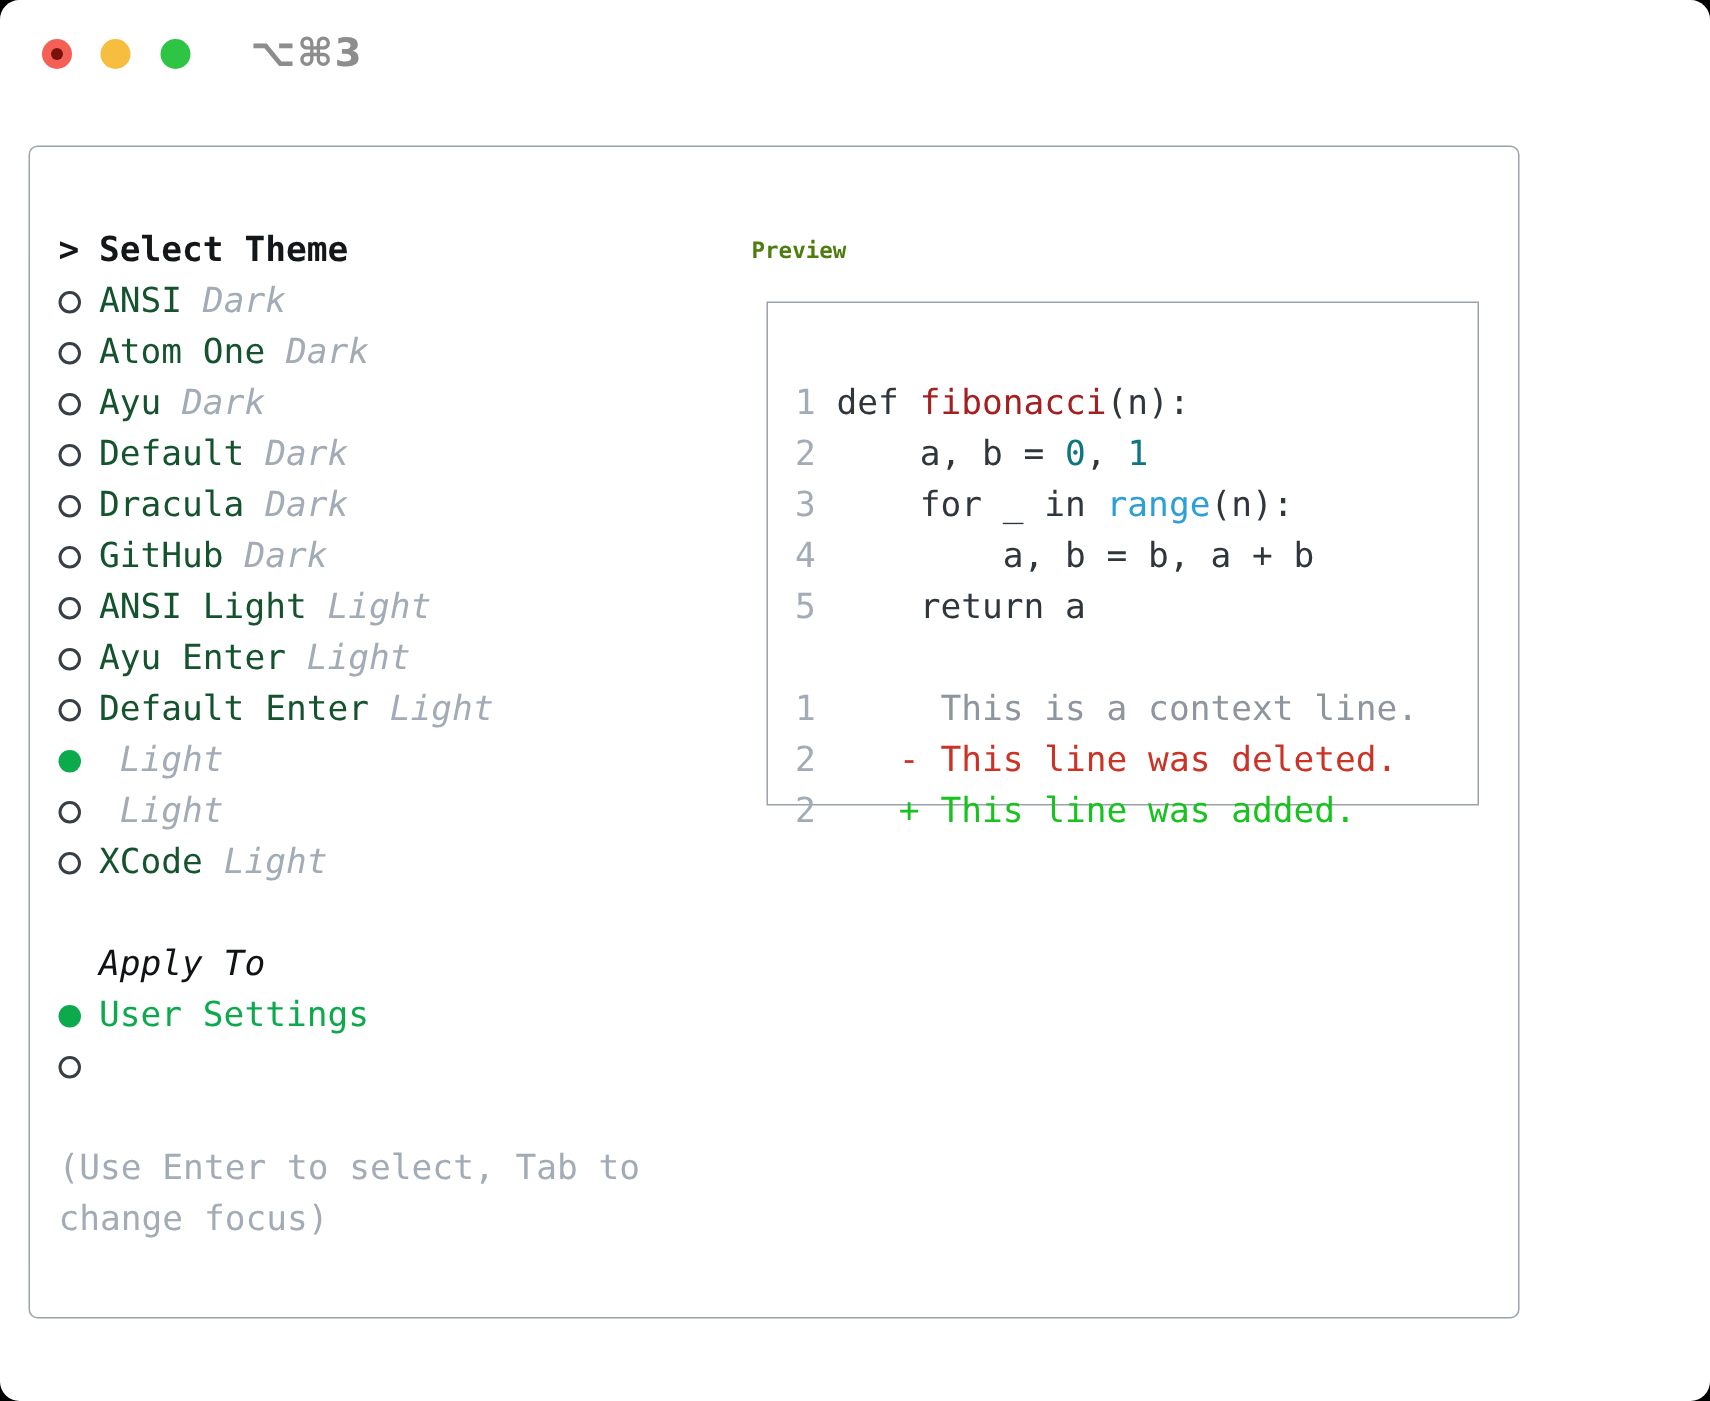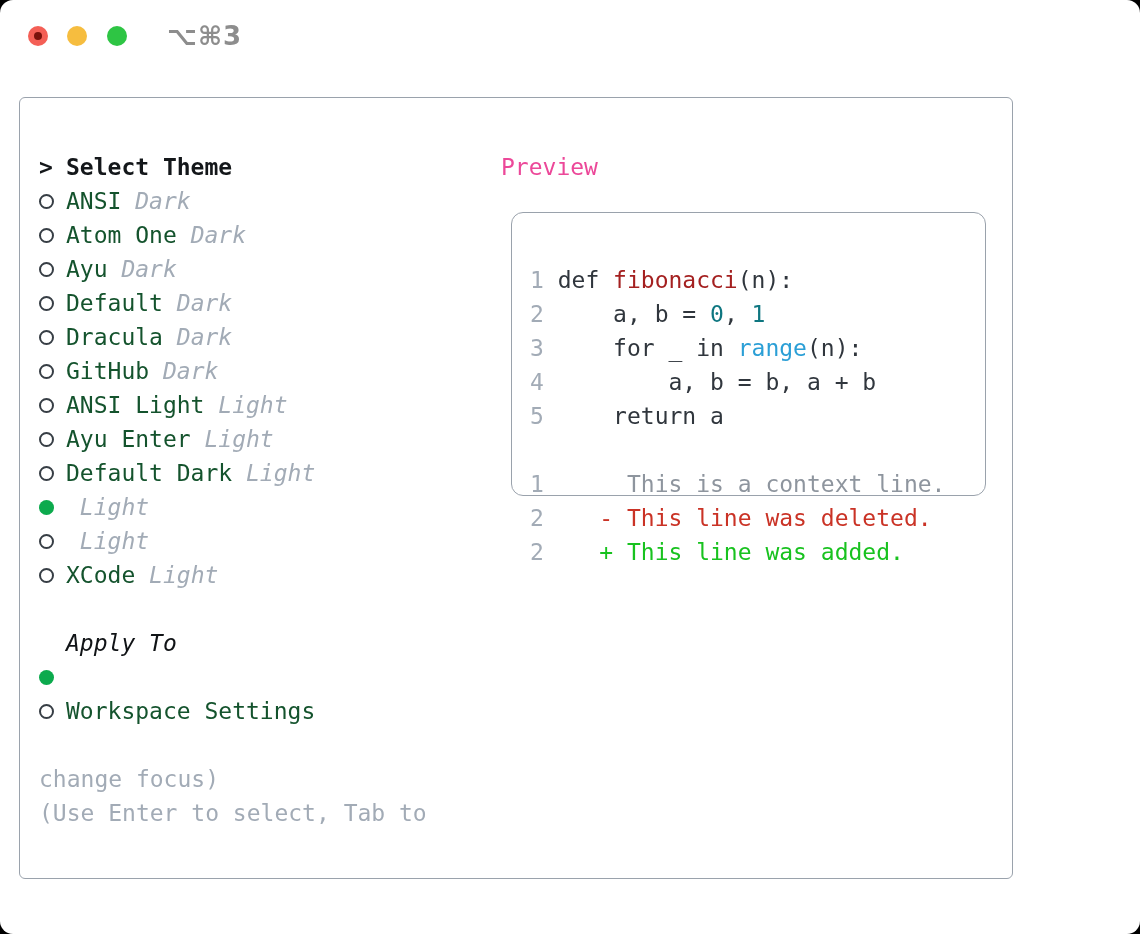--- a/index.html
+++ b/index.html
@@ -42,25 +42,25 @@
   }
   .ring.filled { border:none; }
   .hdr { font-weight:700; color:#14171a; }
   .name { color:#14532d; }
   .variant { color:#a2abb6;font-style:italic; }
   .subhdr { color:#101316;font-style:italic; }
   .hint { color:#a2abb6; height:34px; line-height:34px; white-space:pre; }
   
   .preview-title {
     position:absolute; left:481px; top:52px; height:34px; line-height:34px;
-    font-size:23px; font-weight:400; color:#ec4899;
+    font-size:15px; font-weight:700; color:#4d7c0f;
   }
   .preview-box {
-    position:absolute; left:491px; top:114px; width:475px; height:284px;
-    border:1.5px solid #9aa2ac; border-radius:12px; background:#fff;
+    position:absolute; left:491px; top:103px; width:475px; height:336px;
+    border:1.5px solid #9aa2ac; border-radius:0; background:#fff;
   }
   .preview-box pre {
     margin:50px 0 0 18px; font-family:inherit;
     font-size:23px; line-height:34px; white-space:pre;
   }
   
   .c-ln   { color:#a2abb6; }
   .c-code { color:#30363d; }
   .c-fn   { color:#a42020; }
   .c-num  { color:#0e7680; }
@@ -91,36 +91,36 @@
       </div>
       <div id="theme-items">
           <div class="row"><span class="marker"><span class="ring"></span></span><span class="name">ANSI</span><span class="variant"> Dark</span></div>
           <div class="row"><span class="marker"><span class="ring"></span></span><span class="name">Atom One</span><span class="variant"> Dark</span></div>
           <div class="row"><span class="marker"><span class="ring"></span></span><span class="name">Ayu</span><span class="variant"> Dark</span></div>
           <div class="row"><span class="marker"><span class="ring"></span></span><span class="name">Default</span><span class="variant"> Dark</span></div>
           <div class="row"><span class="marker"><span class="ring"></span></span><span class="name">Dracula</span><span class="variant"> Dark</span></div>
           <div class="row"><span class="marker"><span class="ring"></span></span><span class="name">GitHub</span><span class="variant"> Dark</span></div>
           <div class="row"><span class="marker"><span class="ring"></span></span><span class="name">ANSI Light</span><span class="variant"> Light</span></div>
           <div class="row"><span class="marker"><span class="ring"></span></span><span class="name">Ayu Enter</span><span class="variant"> Light</span></div>
-          <div class="row"><span class="marker"><span class="ring"></span></span><span class="name">Default Dark</span><span class="variant"> Light</span></div>
+          <div class="row"><span class="marker"><span class="ring"></span></span><span class="name">Default Enter</span><span class="variant"> Light</span></div>
           <div class="row"><span class="marker"><span class="ring filled" style="background: rgb(12, 170, 77);"></span></span><span class="variant"> Light</span></div>
           <div class="row"><span class="marker"><span class="ring"></span></span><span class="variant"> Light</span></div>
           <div class="row"><span class="marker"><span class="ring"></span></span><span class="name">XCode</span><span class="variant"> Light</span></div>
         </div>
       <div class="row"></div>
       <div class="row">
         <span class="marker"></span><span class="subhdr">Apply To</span>
       </div>
       <div id="apply-items">
-          <div class="row"><span class="marker"><span class="ring filled" style="background: rgb(12, 170, 77);"></span></span></div>
-          <div class="row"><span class="marker"><span class="ring"></span></span><span class="name">Workspace Settings</span></div>
+          <div class="row"><span class="marker"><span class="ring filled" style="background: rgb(12, 170, 77);"></span></span><span class="name" style="color: rgb(12, 170, 77);">User Settings</span></div>
+          <div class="row"><span class="marker"><span class="ring"></span></span></div>
         </div>
       <div class="row"></div>
+      <div class="hint">(Use Enter to select, Tab to</div>
       <div class="hint">change focus)</div>
-      <div class="hint">(Use Enter to select, Tab to</div>
     </div>
 
     <div class="preview-title">Preview</div>
 
     <div class="preview-box">
       <pre id="preview-code"><span class="c-ln">1 </span><span class="c-code">def </span><span class="c-fn">fibonacci</span><span class="c-code">(n):</span>
 <span class="c-ln">2 </span><span class="c-code">    a, b = </span><span class="c-num">0</span><span class="c-code">, </span><span class="c-num">1</span>
 <span class="c-ln">3 </span><span class="c-code">    for _ in </span><span class="c-rng">range</span><span class="c-code">(n):</span>
 <span class="c-ln">4 </span><span class="c-code">        a, b = b, a + b</span>
 <span class="c-ln">5 </span><span class="c-code">    return a</span>

